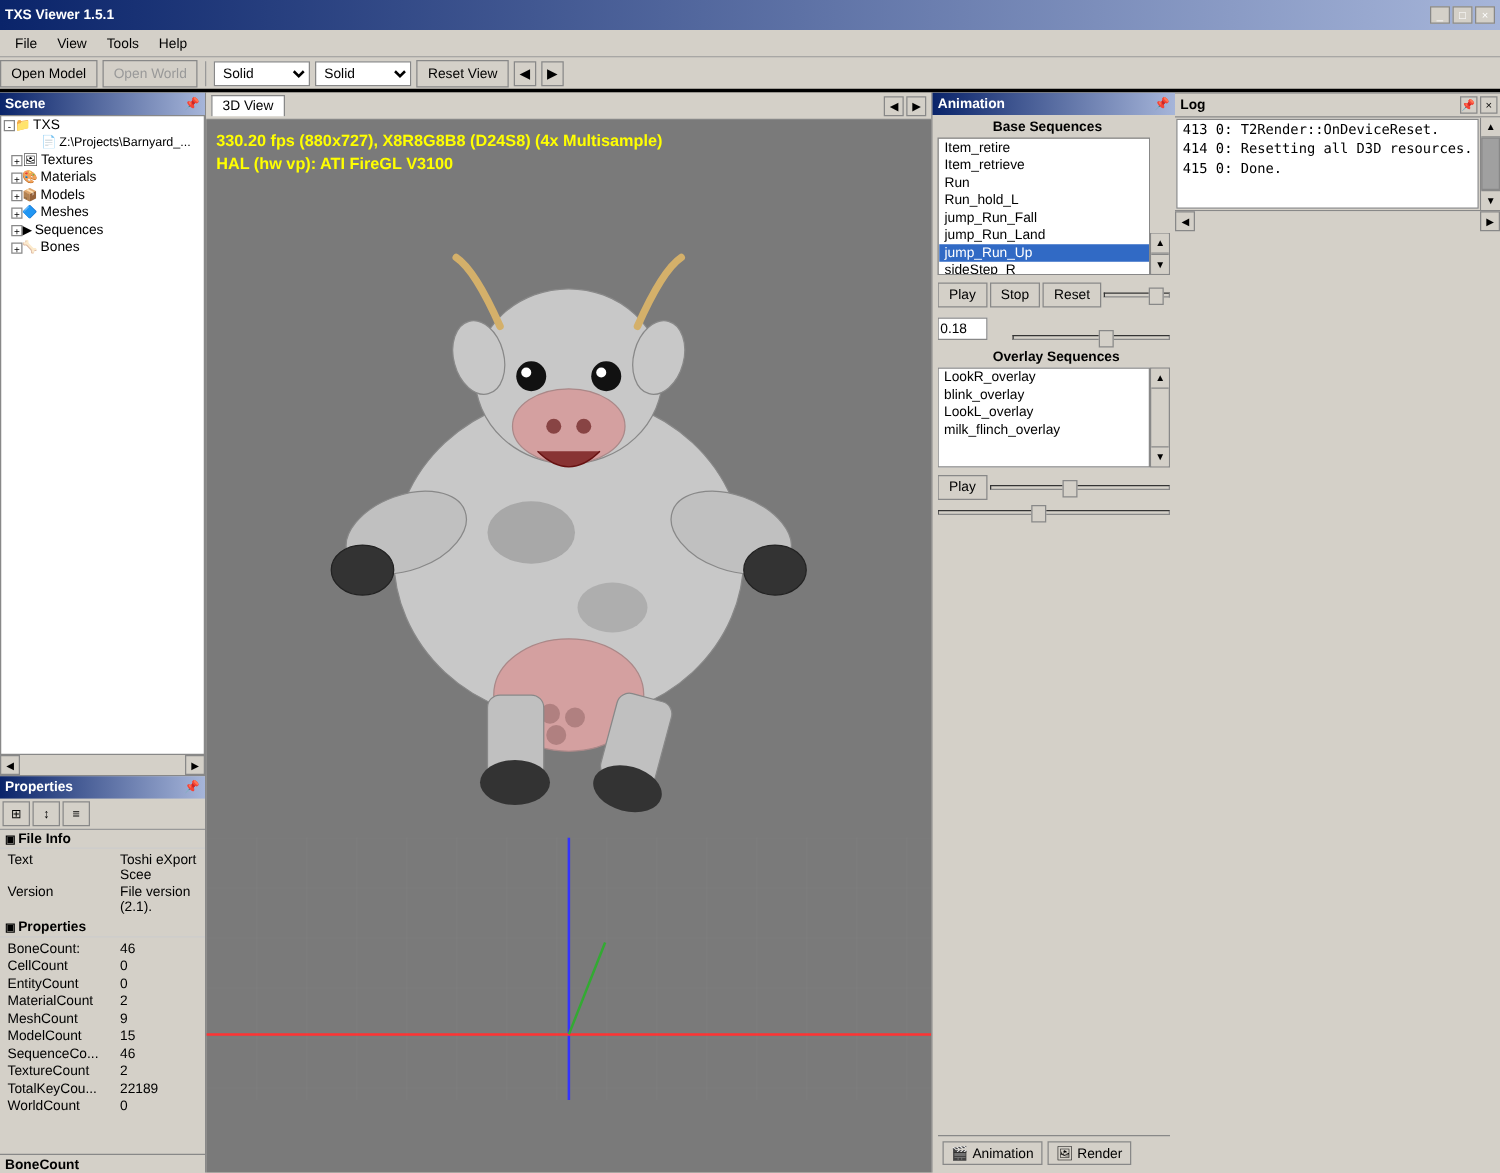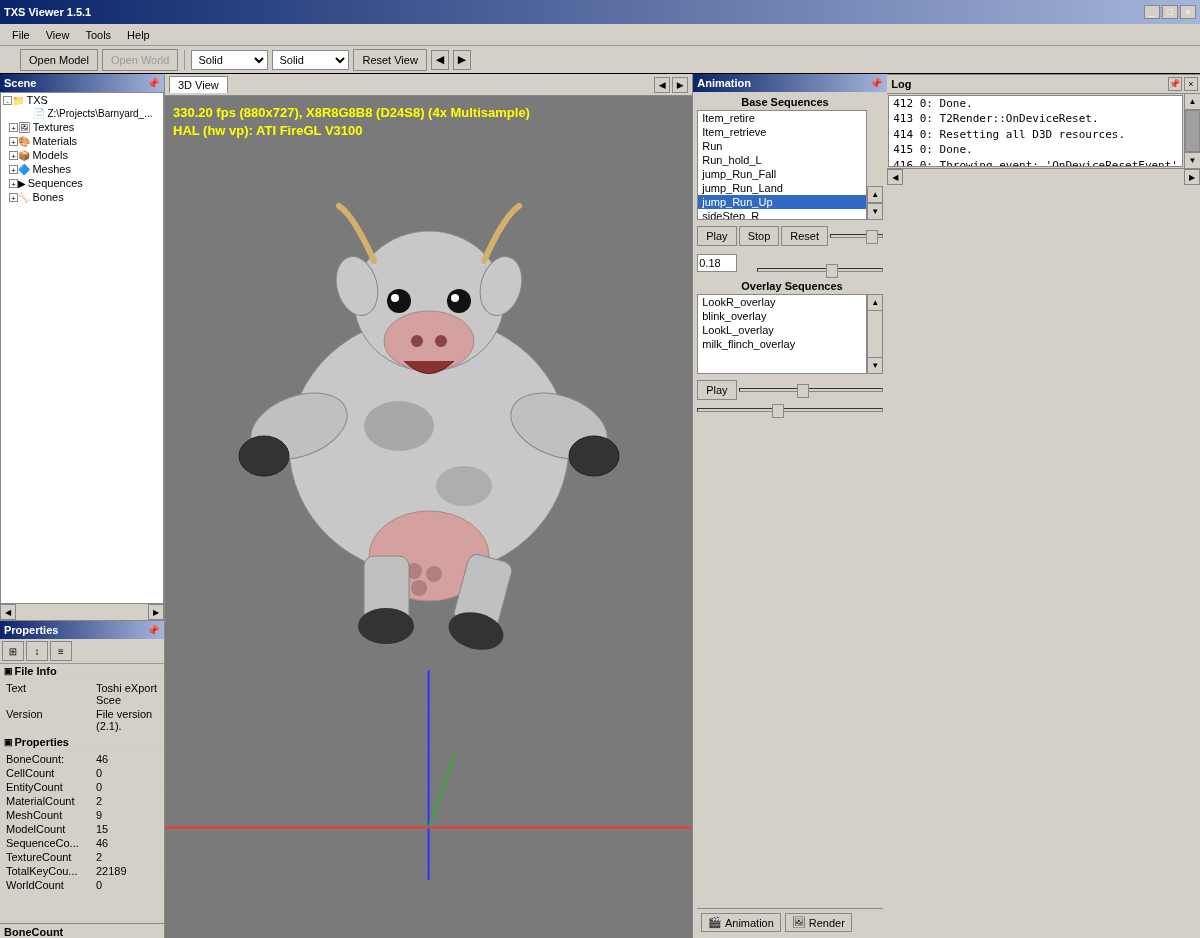--- a/index.html
+++ b/index.html
@@ -9,21 +9,21 @@
     .title-bar { background: linear-gradient(to right, #0a246a, #a6b5d9); color: white; height: 22px; display: flex; align-items: center; justify-content: space-between; padding: 12px 4px; }
     .title-bar-text { font-size: 11px; font-weight: bold; }
     .title-bar-buttons { display: flex; gap: 2px; }
     .title-btn { width: 16px; height: 14px; background: #d4d0c8; border: 1px solid #888; font-size: 9px; display: flex; align-items: center; justify-content: center; cursor: pointer; }
 
     
     .menu-bar { background: #d4d0c8; height: 22px; display: flex; align-items: center; padding: 0 4px; border-bottom: 1px solid #999; }
     .menu-item { padding: 2px 8px; cursor: pointer; font-size: 11px; }
 
     
-    .toolbar { background: #d4d0c8; height: 28px; display: flex; align-items: center; padding: 2px 20px; border-bottom: 1px solid #000000; gap: 4px; }
+    .toolbar { background: #d4d0c8; height: 28px; display: flex; align-items: center; padding: 2px 0; border-bottom: 3px solid #000000; gap: 4px; }
     .toolbar-btn { background: #d4d0c8; border: 1px solid #888; padding: 2px 8px; font-size: 11px; cursor: pointer; height: 22px; }
     .toolbar-btn.disabled { color: #999; }
     .toolbar-select { height: 20px; font-size: 11px; background: white; border: 1px solid #888; padding: 0 2px; }
     .toolbar-sep { width: 1px; height: 20px; background: #999; margin: 0 2px; }
 
     
     .main-layout { display: flex; flex-direction: row; height: calc(938px - 22px - 22px - 28px); }
     .content-area { display: flex; flex: 1; overflow: hidden; }
 
     
@@ -447,25 +447,23 @@
   <div class="log-panel">
     <div class="log-header-row">
       <span class="log-header">Log</span>
       <div class="log-controls">
         <div class="log-btn">📌</div>
         <div class="log-btn">×</div>
       </div>
     </div>
     <div style="display:flex;flex:1;overflow:hidden;">
       <div class="log-content">
-        <div class="log-entry">412 0:        Done.</div>
         <div class="log-entry">413 0: T2Render::OnDeviceReset.</div>
         <div class="log-entry">414 0:    Resetting all D3D resources.</div>
         <div class="log-entry">415 0:        Done.</div>
-        <div class="log-entry">416 0:    Throwing event: 'OnDeviceResetEvent'</div>
 
       </div>
       <div style="width:16px;background:#d4d0c8;border-left:1px solid #888;display:flex;flex-direction:column;">
         <div style="height:16px;background:#d4d0c8;border-bottom:1px solid #888;display:flex;align-items:center;justify-content:center;font-size:8px;">▲</div>
         <div style="flex:1;background:#a0a0a0;border:1px solid #888;"></div>
         <div style="height:16px;background:#d4d0c8;border-top:1px solid #888;display:flex;align-items:center;justify-content:center;font-size:8px;">▼</div>
       </div>
     </div>
 
     <div style="height:16px;background:#d4d0c8;border-top:1px solid #888;display:flex;">

